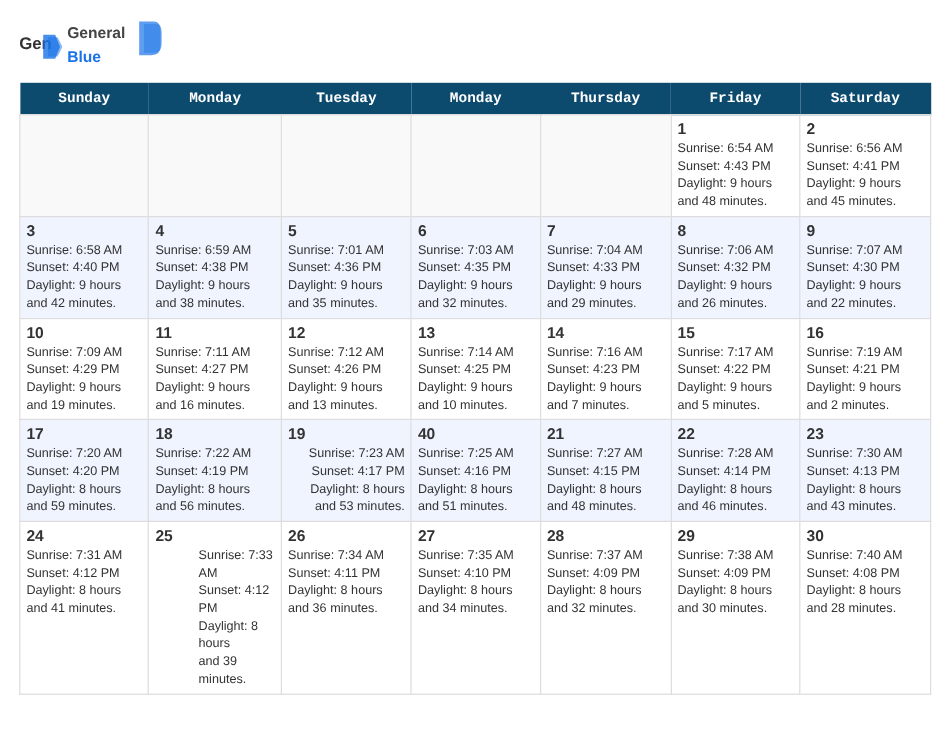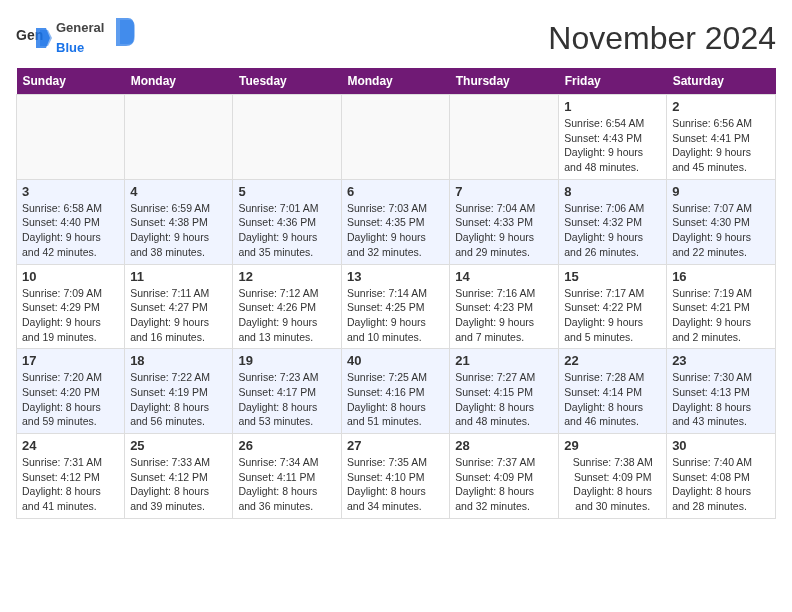--- a/index.html
+++ b/index.html
@@ -36,26 +36,27 @@
     .location {
       font-size: 15px;
       color: #555;
     }
     .calendar {
       width: 100%;
       border-collapse: collapse;
       font-size: 11px;
     }
     .calendar th {
-      background: #701a75;
+      background: #0c4a6e;
       color: #fff;
-      text-align: left;
+      text-align: center;
       padding: 6px 6px;
       font-size: 12px;
       font-weight: bold;
+      font-family: Liberation Mono, monospace;
     }
     .calendar td {
       border: 1px solid #ddd;
       vertical-align: top;
       padding: 4px 5px;
       height: 80px;
       width: 113px;
     }
     .day-number {
       font-size: 13px;
@@ -91,21 +92,20 @@
         <svg width="80" height="40" viewBox="0 0 80 40" xmlns="http://www.w3.org/2000/svg">
           <text x="0" y="16" font-family="Arial" font-size="13" font-weight="bold" fill="#444">General</text>
           <path d="M60 2 L72 2 Q78 2 78 10 L78 22 Q78 30 70 30 L60 30 Z" fill="#1a73e8" opacity="0.7"></path>
           <path d="M64 4 L74 4 Q79 4 79 12 L79 20 Q79 28 72 28 L64 28 Z" fill="#1a73e8" opacity="0.4"></path>
           <text x="0" y="36" font-family="Arial" font-size="13" font-weight="bold" fill="#1a73e8">Blue</text>
         </svg>
       </div>
     </div>
   </div>
   <div class="title-area">
-    <div class="month-title">November 2024</div>
   </div>
 </div>
 
 <table class="calendar">
   <thead>
     <tr>
     <th>Sunday</th>
         <th>Monday</th>
         <th>Tuesday</th>
         <th>Monday</th>
@@ -248,21 +248,21 @@
         </td>
         <td>
           <span class="day-number">18</span>
           <div class="day-info" style="white-space: pre-line;">Sunrise: 7:22 AM
 Sunset: 4:19 PM
 Daylight: 8 hours
 and 56 minutes.</div>
         </td>
         <td>
           <span class="day-number">19</span>
-          <div class="day-info" style="white-space: pre-line;">Sunrise: 7:23 AM
+          <div class="day-info" style="white-space: pre-line; text-align: right;">Sunrise: 7:23 AM
 Sunset: 4:17 PM
 Daylight: 8 hours
 and 53 minutes.</div>
         </td>
         <td>
           <span class="day-number">40</span>
           <div class="day-info" style="white-space: pre-line;">Sunrise: 7:25 AM
 Sunset: 4:16 PM
 Daylight: 8 hours
 and 51 minutes.</div>
@@ -292,21 +292,21 @@
       <tr>
         <td>
           <span class="day-number">24</span>
           <div class="day-info" style="white-space: pre-line;">Sunrise: 7:31 AM
 Sunset: 4:12 PM
 Daylight: 8 hours
 and 41 minutes.</div>
         </td>
         <td>
           <span class="day-number">25</span>
-          <div class="day-info" style="white-space: pre-line;">Sunrise: 7:33 AM
+          <div class="day-info" style="white-space: pre-line; margin-left: 36px;">Sunrise: 7:33 AM
 Sunset: 4:12 PM
 Daylight: 8 hours
 and 39 minutes.</div>
         </td>
         <td>
           <span class="day-number">26</span>
           <div class="day-info" style="white-space: pre-line;">Sunrise: 7:34 AM
 Sunset: 4:11 PM
 Daylight: 8 hours
 and 36 minutes.</div>
@@ -320,21 +320,21 @@
         </td>
         <td>
           <span class="day-number">28</span>
           <div class="day-info" style="white-space: pre-line;">Sunrise: 7:37 AM
 Sunset: 4:09 PM
 Daylight: 8 hours
 and 32 minutes.</div>
         </td>
         <td>
           <span class="day-number">29</span>
-          <div class="day-info" style="white-space: pre-line; text-align: center;">Sunrise: 7:38 AM
+          <div class="day-info" style="white-space: pre-line;">Sunrise: 7:38 AM
 Sunset: 4:09 PM
 Daylight: 8 hours
 and 30 minutes.</div>
         </td>
         <td>
           <span class="day-number">30</span>
           <div class="day-info" style="white-space: pre-line;">Sunrise: 7:40 AM
 Sunset: 4:08 PM
 Daylight: 8 hours
 and 28 minutes.</div>

